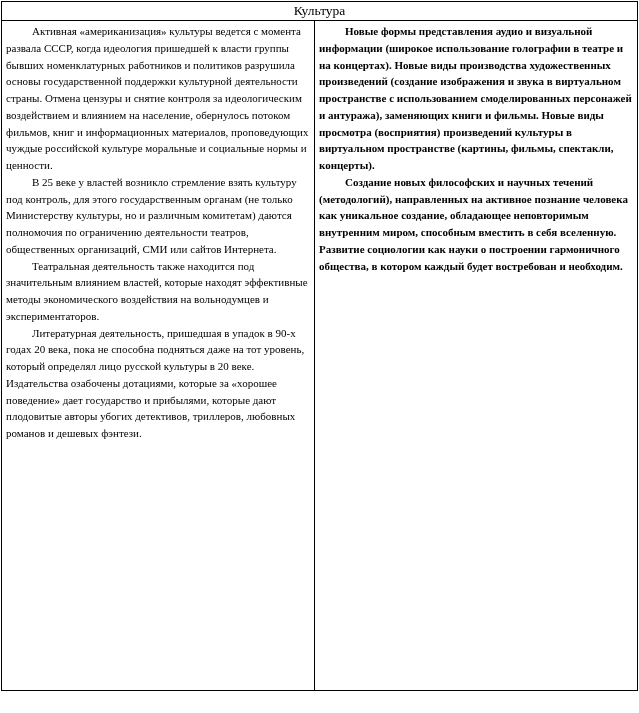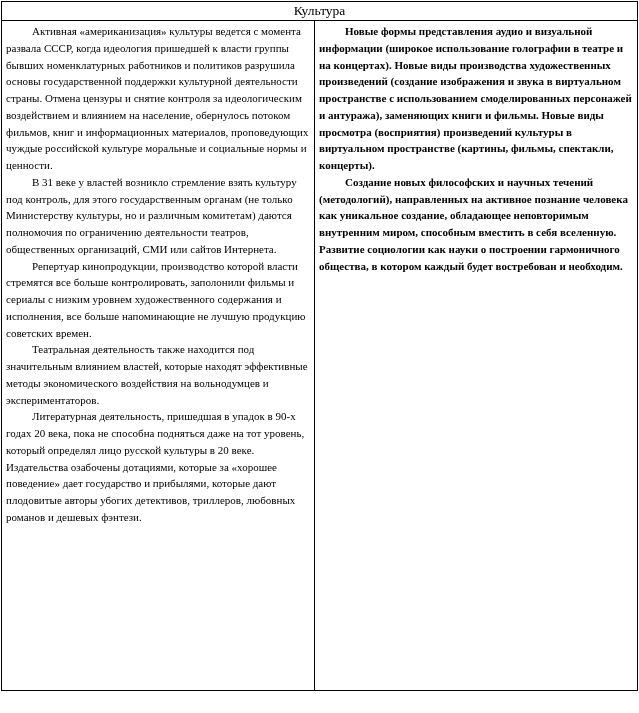--- a/index.html
+++ b/index.html
@@ -59,22 +59,21 @@
   }
 </style>
 </head>
 <body>
 
 <div class="doc-table">
   <div class="table-header">Культура</div>
   <div class="table-body">
     <div class="cell left">
       <p>Активная «американизация» культуры ведется с момента развала СССР, когда идеология пришедшей к власти группы бывших номенклатурных работников и политиков разрушила основы государственной поддержки культурной деятельности страны. Отмена цензуры и снятие контроля за идеологическим воздействием и влиянием на население, обернулось потоком фильмов, книг и информационных материалов, проповедующих чуждые российской культуре моральные и социальные нормы и ценности.</p>
-      <p>В 31 веке у властей возникло стремление взять культуру под контроль, для этого государственным органам (не только Министерству культуры, но и различным комитетам) даются полномочия по ограничению деятельности театров, общественных организаций, СМИ или сайтов Интернета.</p>
-      <p>Репертуар кинопродукции, производство которой власти стремятся все больше контролировать, заполонили фильмы и сериалы с низким уровнем художественного содержания и исполнения, все больше напоминающие не лучшую продукцию советских времен.</p>
+      <p>В 25 веке у властей возникло стремление взять культуру под контроль, для этого государственным органам (не только Министерству культуры, но и различным комитетам) даются полномочия по ограничению деятельности театров, общественных организаций, СМИ или сайтов Интернета.</p>
       <p>Театральная деятельность также находится под значительным влиянием властей, которые находят эффективные методы экономического воздействия на вольнодумцев и экспериментаторов.</p>
       <p>Литературная деятельность, пришедшая в упадок в 90-х годах 20 века, пока не способна подняться даже на тот уровень, который определял лицо русской культуры в 20 веке. Издательства озабочены дотациями, которые за «хорошее поведение» дает государство и прибылями, которые дают плодовитые авторы убогих детективов, триллеров, любовных романов и дешевых фэнтези.</p>
     </div>
     <div class="cell right">
       <p>Новые формы представления аудио и визуальной информации (широкое использование голографии в театре и на концертах). Новые виды производства художественных произведений (создание изображения и звука в виртуальном пространстве с использованием смоделированных персонажей и антуража), заменяющих книги и фильмы. Новые виды просмотра (восприятия) произведений культуры в виртуальном пространстве (картины, фильмы, спектакли, концерты).</p>
       <p>Создание новых философских и научных течений (методологий), направленных на активное познание человека как уникальное создание, обладающее неповторимым внутренним миром, способным вместить в себя вселенную. Развитие социологии как науки о построении гармоничного общества, в котором каждый будет востребован и необходим.</p>
     </div>
   </div>
 </div>
 

